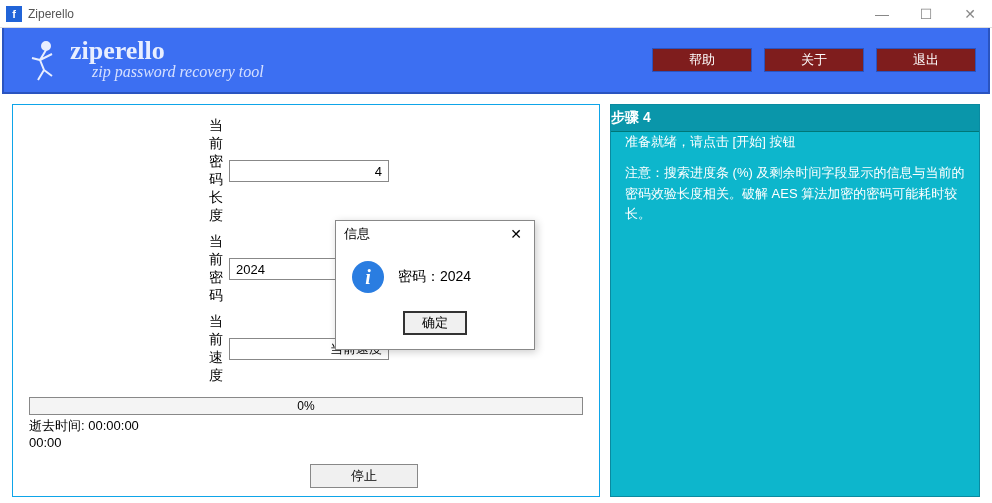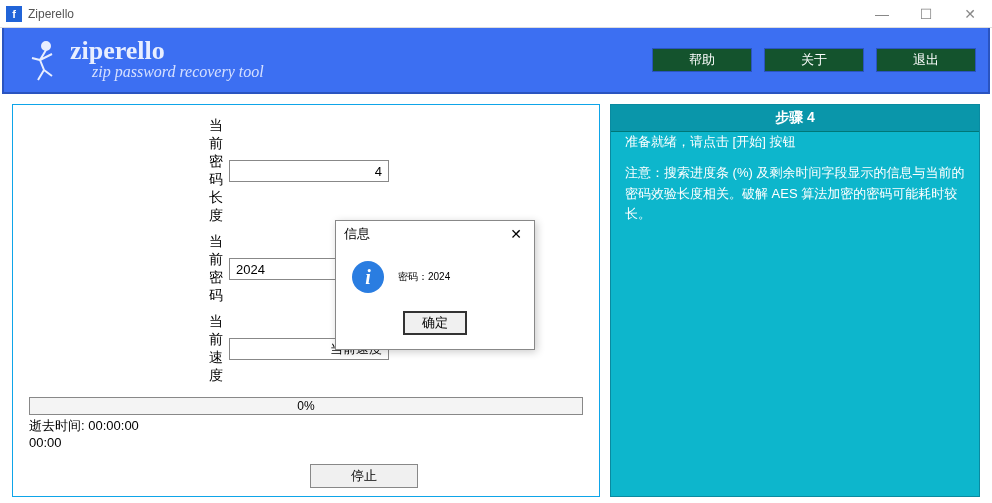--- a/index.html
+++ b/index.html
@@ -12,27 +12,27 @@
 .titlebar .sys-btn { width: 44px; height: 28px; display: flex; align-items: center; justify-content: center; color: #888; font-size: 14px; }
 
 
 .header { background: #3c6ff2; padding: 8px 12px; display: flex; align-items: center; border: 2px solid #2a54c0; border-top: none; margin: 0 2px; }
 .header .logo { display: flex; align-items: center; gap: 6px; }
 .header .logo-icon { width: 48px; height: 48px; }
 .header .logo-text { display: flex; flex-direction: column; }
 .header .logo-text .brand { font-family: "Comic Sans MS", cursive; font-size: 26px; color: #e8eeff; font-weight: bold; line-height: 0.9; }
 .header .logo-text .tagline { font-family: "Comic Sans MS", cursive; font-size: 16px; color: #d6e0ff; font-style: italic; margin-left: 22px; }
 .header .spacer { flex: 1; }
-.header .hbtn { min-width: 100px; height: 24px; background: #14532d; border: 1px solid #2a54c0; color: #fff; margin-left: 12px; display: flex; align-items: center; justify-content: center; cursor: pointer; font-size: 13px; }
+.header .hbtn { min-width: 100px; height: 24px; background: #7f1d1d; border: 1px solid #2a54c0; color: #fff; margin-left: 12px; display: flex; align-items: center; justify-content: center; cursor: pointer; font-size: 13px; }
 
 
 .content { display: flex; padding: 10px; gap: 10px; background: #fff; margin: 0 2px; }
 .left-panel { flex: 1; border: 1px solid #0ea5e9; padding: 12px 16px 8px; position: relative; }
 .right-panel { width: 370px; border: 1px solid #0a8aa0; background: #0db6cc; display: flex; flex-direction: column; }
-.right-panel .step-title { background: #0a96aa; color: #fff; text-align: center; padding: 4px 0; font-weight: bold; font-size: 14px; border-bottom: 1px solid #077; }
+.right-panel .step-title { background: #0a96aa; color: #fff; padding: 4px 0; font-weight: bold; font-size: 14px; border-bottom: 1px solid #077; }
 .right-panel .step-body { padding: 0 14px; color: #fff; font-size: 13px; line-height: 1.6; }
 
 .form-row { display: flex; align-items: center; margin-bottom: 8px; }
 .form-row .label { width: 200px; text-align: left; padding-left: 180px; font-size: 14px; }
 .form-row .field { width: 160px; height: 22px; border: 1px solid #888; padding: 0 6px; display: flex; align-items: center; justify-content: flex-end; background: #fff; font-size: 13px; }
 .form-row .field.left { justify-content: flex-start; }
 
 .progress-wrap { margin-top: 12px; }
 .progress-bar { height: 18px; border: 1px solid #888; background: #f4f4f4; position: relative; }
 .progress-bar .pct { position: absolute; left: 50%; top: 1px; transform: translateX(-50%); font-size: 12px; }
@@ -44,21 +44,21 @@
 
 .result-box { margin: 4px 12px 0; border: 1px solid #888; padding: 4px 8px; font-size: 13px; color: #008800; }
 .result-box .pwd { color: #d40000; font-weight: bold; }
 
 
 .modal { position: absolute; left: 335px; top: 220px; width: 200px; background: #fff; border: 1px solid #888; box-shadow: 2px 2px 8px rgba(0,0,0,0.2); z-index: 100; }
 .modal .m-title { display: flex; justify-content: space-between; align-items: center; padding: 4px 8px; font-size: 13px; }
 .modal .m-title .close { width: 20px; text-align: center; cursor: pointer; font-size: 14px; }
 .modal .m-body { display: flex; align-items: center; gap: 14px; padding: 14px 16px 10px; }
 .modal .m-body .info-icon { width: 32px; height: 32px; border-radius: 50%; background: #2a7de1; display: flex; align-items: center; justify-content: center; color: #fff; font-size: 20px; font-weight: bold; font-family: Georgia, serif; font-style: italic; }
-.modal .m-body .msg { font-size: 10px; text-align: right; }
+.modal .m-body .msg { font-size: 14px; text-align: right; }
 .modal .m-foot { text-align: center; padding: 8px 0 14px; }
 .modal .m-foot button { width: 64px; height: 24px; border: 2px solid #333; background: #f0f0f0; cursor: pointer; font-size: 13px; }
 </style>
 </head>
 <body>
 
 <div class="titlebar">
   <span class="app-icon">f</span>
   <span class="title">Ziperello</span>
   <div class="sys-btn">—</div>

